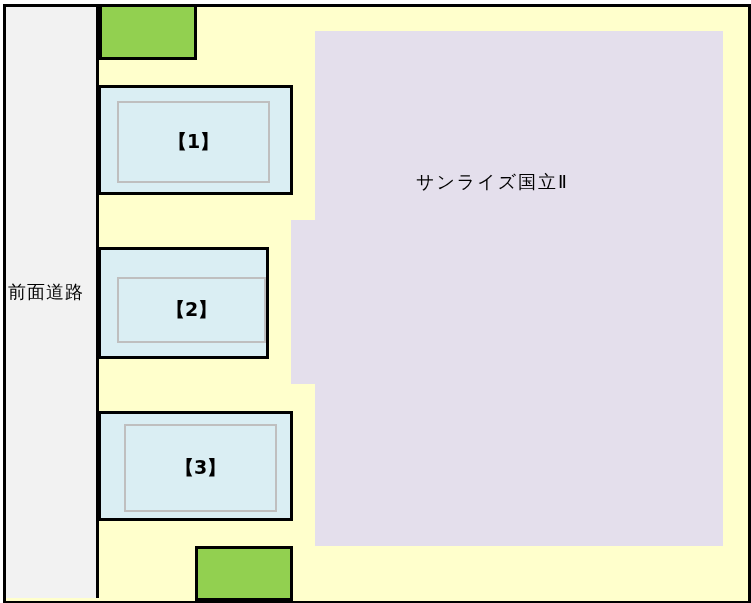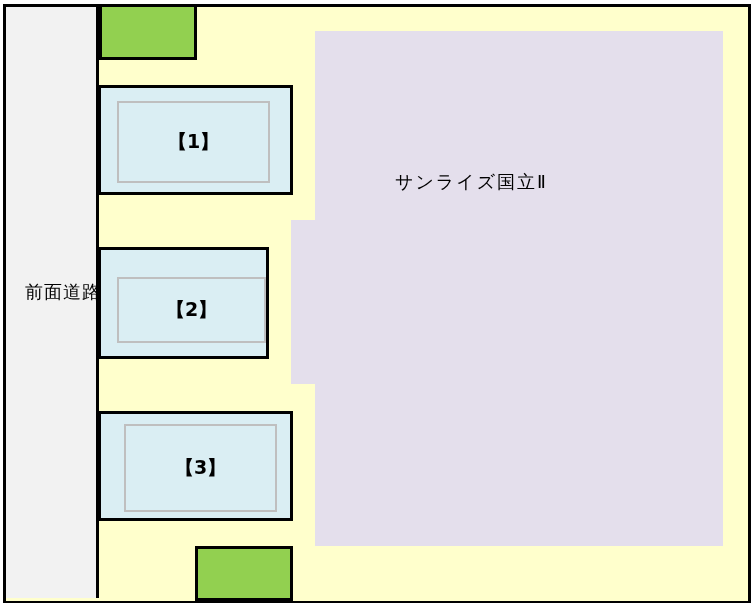--- a/index.html
+++ b/index.html
@@ -1,23 +1,23 @@
 <!DOCTYPE html>
 <html><head>
 <meta charset="utf-8">
 <style>
   html,body{margin:0;padding:0;background:#fff;}
   body{width:751px;height:603px;position:relative;overflow:hidden;font-family:"DejaVu Sans",sans-serif;}
   .frame{position:absolute;left:3px;top:4px;width:742px;height:594px;border:3px solid #000;background:#ffffcc;box-sizing:content-box;}
   .abs{position:absolute;box-sizing:border-box;}
   .road{left:6px;top:7px;width:93px;height:591px;background:#f2f2f2;border-right:3px solid #000;}
-  .road-label{position:absolute;left:8px;top:280px;width:95px;font-size:18px;color:#000;letter-spacing:1px;white-space:nowrap;margin-left:17px;}
+  .road-label{position:absolute;left:8px;top:280px;width:95px;font-size:18px;color:#000;letter-spacing:1px;white-space:nowrap;}
   .green{background:#92d050;border:3px solid #000;}
   .bldg{background:#e4dfec;}
-  .bldg-label{position:absolute;left:395px;top:170px;font-size:18px;color:#000;letter-spacing:2px;white-space:nowrap;}
+  .bldg-label{position:absolute;left:416px;top:170px;font-size:18px;color:#000;letter-spacing:2px;white-space:nowrap;}
   .lot{background:#daeef3;border:3px solid #000;}
   .inner{position:absolute;border:2px solid #bfbfbf;display:flex;align-items:center;justify-content:center;font-size:19px;font-weight:bold;color:#000;}
 </style>
 </head>
 <body>
 
 <div class="frame"></div>
 
 <div class="abs road"></div>
 <div class="road-label">前面道路</div>

